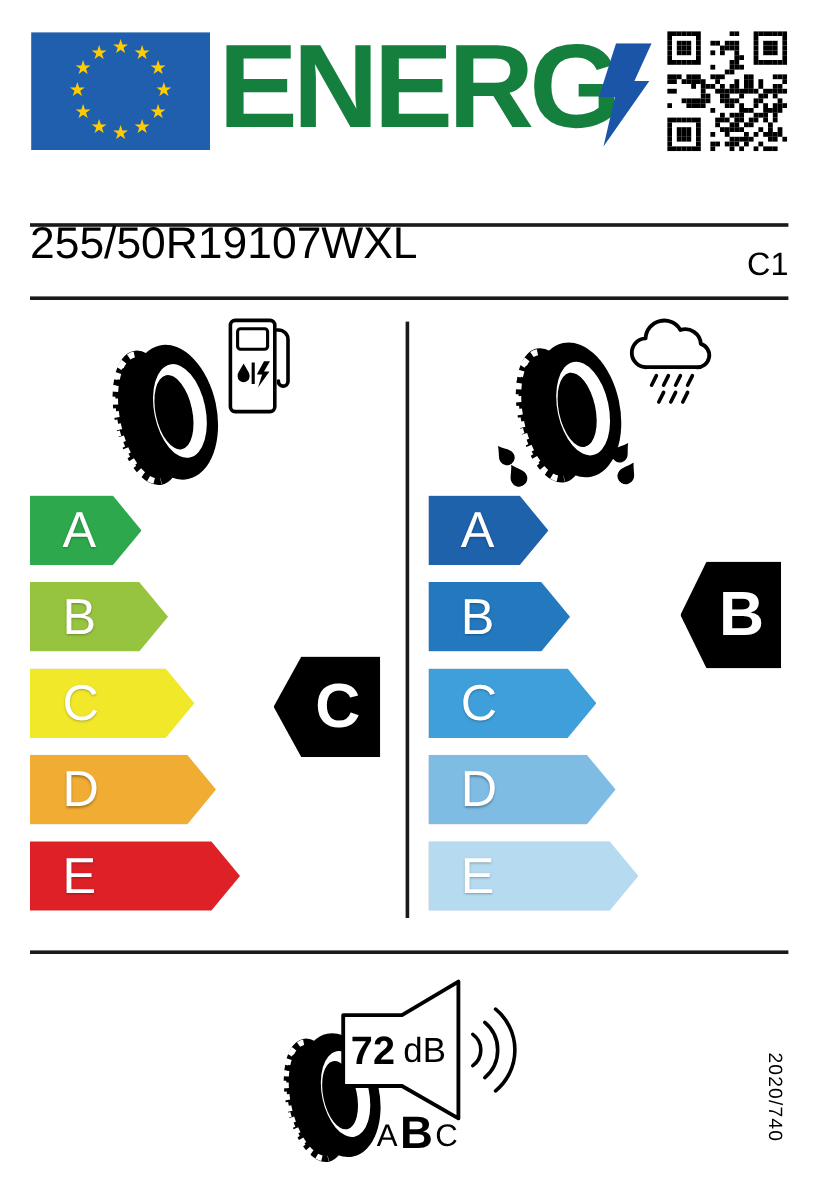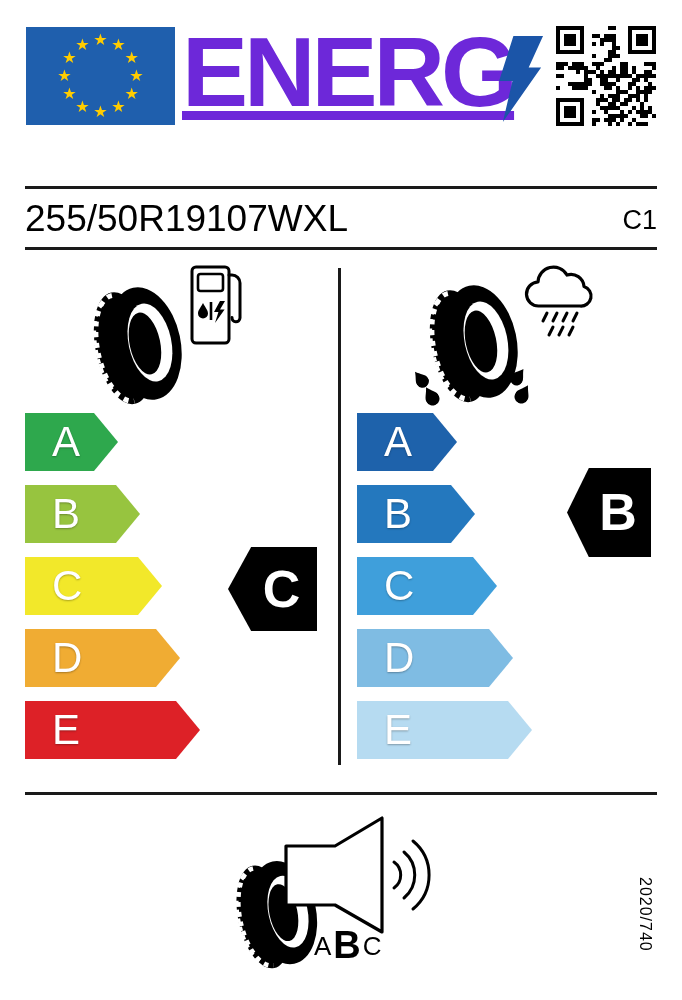--- a/index.html
+++ b/index.html
@@ -16,21 +16,21 @@
     white-space:nowrap;
   }
   .bolt{position:absolute;left:497px;top:36px;width:50px;height:86px;}
   .qr{position:absolute;left:556px;top:26px;width:100px;height:100px;}
   
   .brand{position:absolute;left:25px;top:149px;font-size:31px;font-weight:bold;letter-spacing:.5px;}
   .rule{position:absolute;left:25px;width:632px;height:3px;background:#1a1a1a;}
   .rule1{top:186px;}
   .rule2{top:247px;}
   .rule3{top:792px;}
-  .size{position:absolute;left:25px;top:198px;font-size:37px;letter-spacing:0;}
+  .size{position:absolute;left:25px;top:182px;font-size:37px;letter-spacing:0;}
   .tclass{position:absolute;right:25px;top:205px;font-size:27px;}
   
   .vdivider{position:absolute;left:338px;top:268px;width:3px;height:497px;background:#1a1a1a;}
   .icon-abs{position:absolute;}
   
   .scale{position:absolute;top:413px;}
   .scale-fuel{left:25px;}
   .scale-wet{left:357px;}
   .arrow{
     height:58px;margin-bottom:14px;position:relative;
@@ -99,21 +99,21 @@
       <span class="star" style="left: 105.677px; top: 67px; color: rgb(255, 204, 0);">★</span>
       <span class="star" style="left: 92.5px; top: 80.1769px; color: rgb(255, 204, 0);">★</span>
       <span class="star" style="left: 74.5px; top: 85px; color: rgb(255, 204, 0);">★</span>
       <span class="star" style="left: 56.5px; top: 80.1769px; color: rgb(255, 204, 0);">★</span>
       <span class="star" style="left: 43.3231px; top: 67px; color: rgb(255, 204, 0);">★</span>
       <span class="star" style="left: 38.5px; top: 49px; color: rgb(255, 204, 0);">★</span>
       <span class="star" style="left: 43.3231px; top: 31px; color: rgb(255, 204, 0);">★</span>
       <span class="star" style="left: 56.5px; top: 17.8231px; color: rgb(255, 204, 0);">★</span>
     </div>
 
-  <div class="energ" style="color: #6d28d9; text-decoration: underline;">ENERG</div>
+  <div class="energ" style="color: #15803d;">ENERG</div>
 
   <svg class="bolt" viewBox="0 0 50 90">
     <path d="M16,0 H47 L32,33 H45 L5,90 L15,47 H1 Z" fill="#1B55A8"></path>
   </svg>
 
   <svg class="qr" id="qr-svg" viewBox="0 0 100 100">
       <rect x="52" y="0" width="4" height="4" fill="#000"></rect>
       <rect x="56" y="0" width="4" height="4" fill="#000"></rect>
       <rect x="36" y="8" width="4" height="4" fill="#000"></rect>
       <rect x="40" y="8" width="4" height="4" fill="#000"></rect>
@@ -486,20 +486,24 @@
 
   <svg class="noise-speaker" viewBox="0 0 180 126">
     <path d="M4,34 H53 L100,6 V120 L53,93 H4 Z" fill="#fff" stroke="#000" stroke-width="3.2" stroke-linejoin="round"></path>
     <g fill="none" stroke="#000" stroke-width="3" stroke-linecap="round">
       <path d="M112,50 A16,16 0 0 1 112,76"></path>
       <path d="M122,40 A30,30 0 0 1 122,86"></path>
       <path d="M131,29 A44,44 0 0 1 131,97"></path>
     </g>
   </svg>
 
+  <div class="noise-db">
+    <span class="val">72</span>
+    <span class="unit">dB</span>
+  </div>
 
   <div class="noise-abc">
     <span class="small">A</span>
     <span class="big">B</span>
     <span class="small">C</span>
   </div>
 
   <div class="regulation">2020/740</div>
 
 </div>

